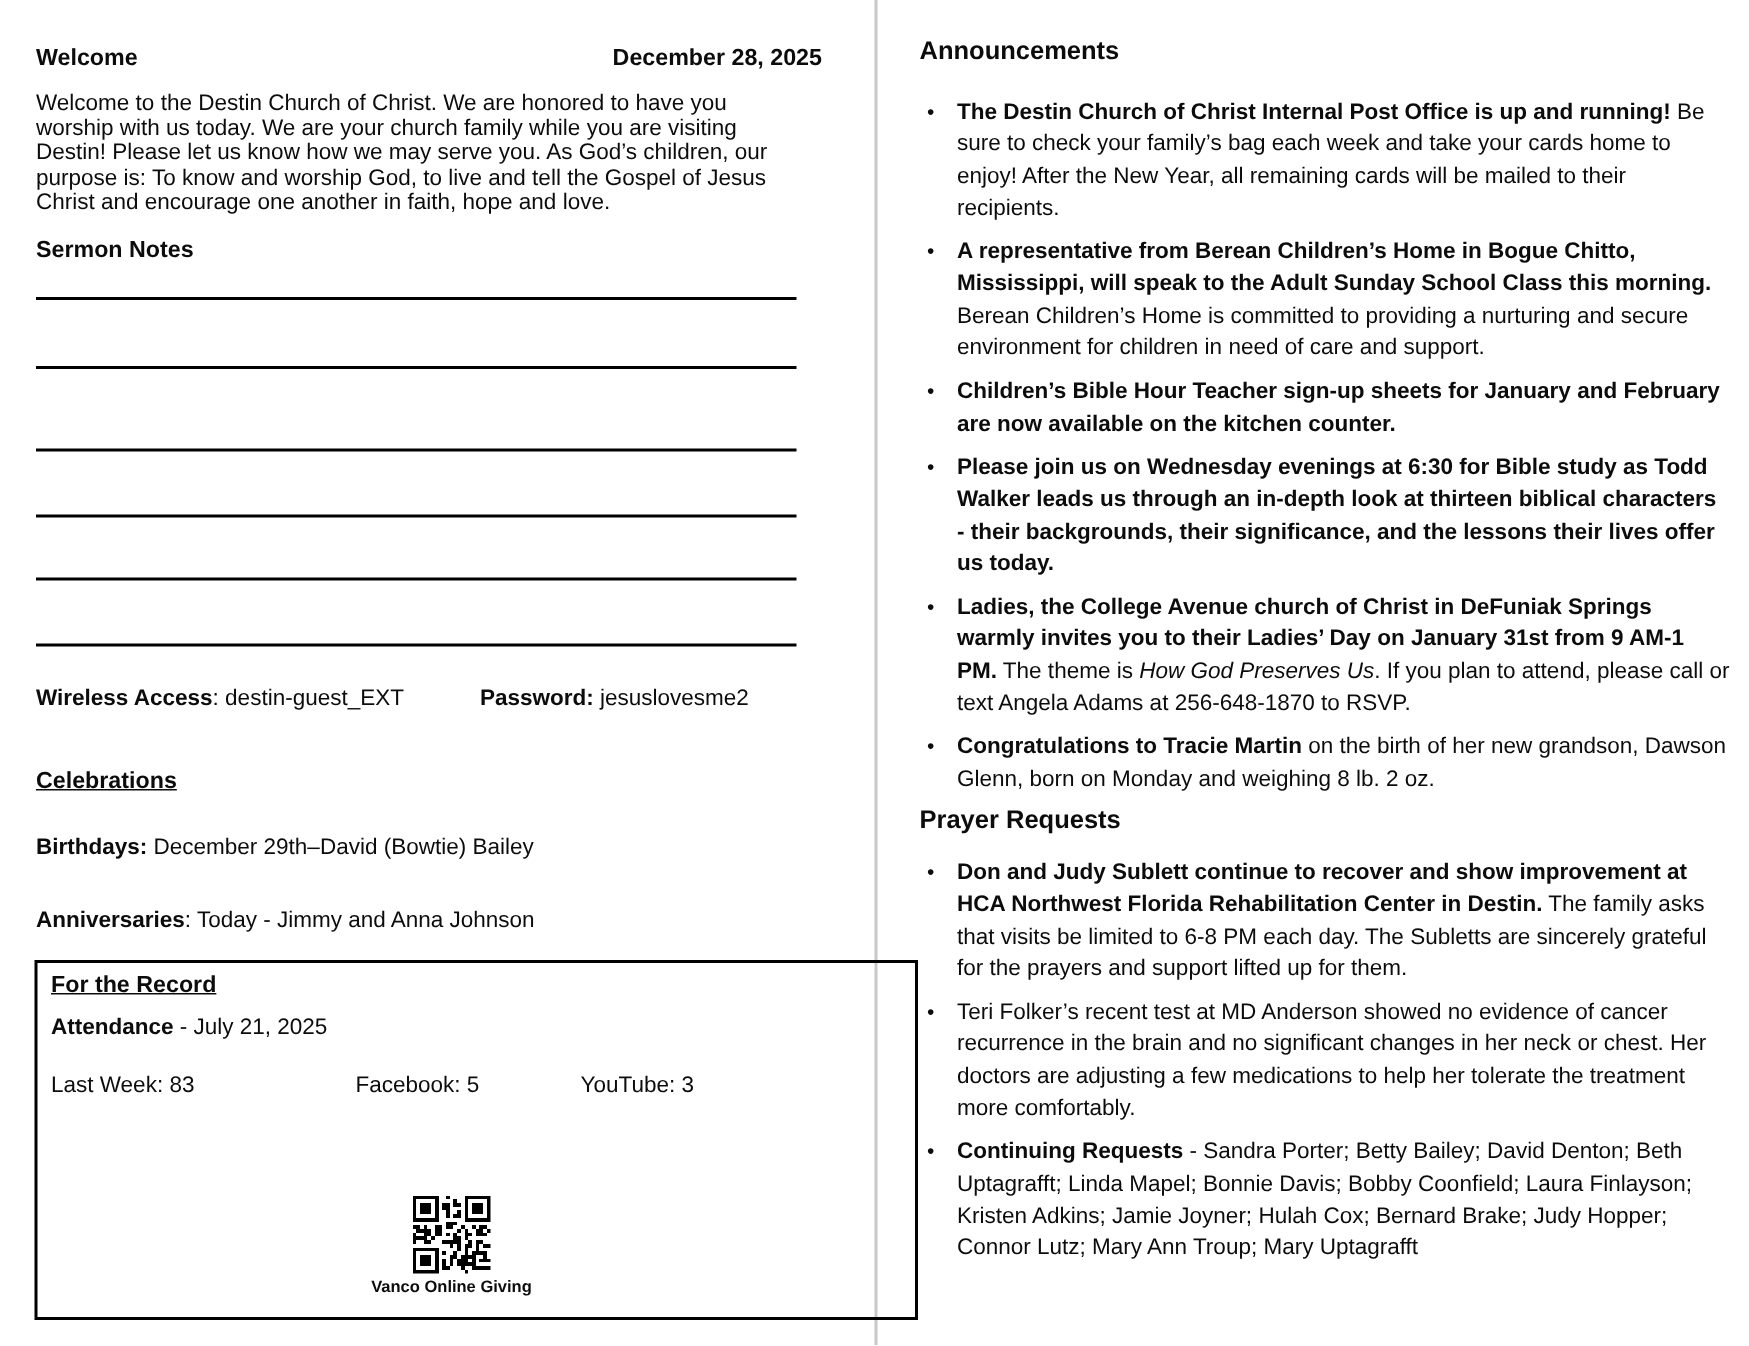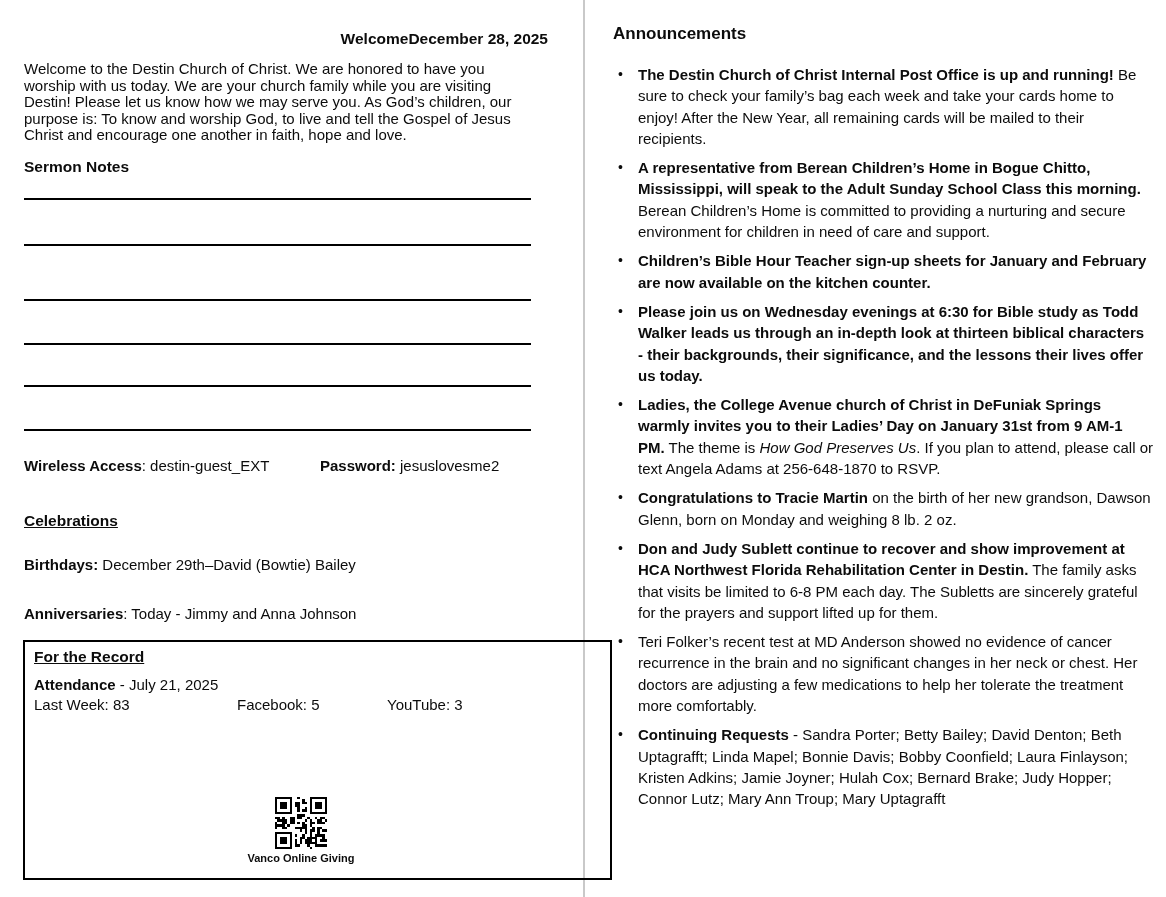--- a/index.html
+++ b/index.html
@@ -6,38 +6,38 @@
   .page{
     position:relative;width:1166px;height:897px;background:#ffffff;
     font-family:"Liberation Sans", sans-serif;color:#0c0c0c;overflow:hidden;
   }
   .bold{font-weight:700;}
   .underline{text-decoration:underline;}
   .divider{position:absolute;left:583px;top:0;width:2px;height:897px;background:#c9c9c9;}
 
   
   .left-col{position:absolute;left:24px;top:30px;width:524px;font-size:15px;}
-  .left-header{display:flex;justify-content:flex-end;align-items:baseline;font-size:15.5px;}
+  .left-header{display:flex;justify-content:space-between;align-items:baseline;font-size:15.5px;}
   .welcome-text{margin:13px 0 0 0;width:516px;line-height:16.6px;}
   .sermon-title{margin-top:14px;font-size:15.5px;}
   .note-line{width:507px;height:0;border-top:2px solid #000;}
   .nl1{margin-top:22px;} .nl2{margin-top:44px;} .nl3{margin-top:53px;}
   .nl4{margin-top:42px;} .nl5{margin-top:40px;} .nl6{margin-top:42px;}
   .wifi-row{position:relative;margin-top:26px;height:17px;}
   .wifi-pass{position:absolute;left:296px;top:0;}
   .celebrations-title{margin-top:38px;font-size:15.5px;}
   .birthdays{margin-top:26px;}
   .anniversaries{margin-top:32px;}
   .record-box{
     position:absolute;left:-1px;top:610px;width:589px;height:240px;
     border:2px solid #000;box-sizing:border-box;padding:6px 9px;
   }
   .record-title{font-size:15.5px;}
   .attendance-line{margin-top:10px;}
-  .stats-row{position:relative;margin-top:3px;height:17px;}
+  .stats-row{position:relative;margin-top:22px;height:17px;}
   .stat{position:absolute;top:0;white-space:nowrap;}
   .stat1{left:0;} .stat2{left:203px;} .stat3{left:353px;}
   .qr-wrap{position:absolute;left:220px;top:155px;width:112px;text-align:center;}
   .qr{display:block;width:52px;height:52px;margin:0 auto;shape-rendering:crispEdges;}
   .qr-caption{font-size:11px;margin-top:3px;white-space:nowrap;}
 
   
   .right-col{position:absolute;left:613px;top:25px;width:540px;font-size:15px;line-height:21.3px;}
   .section-title{font-size:17px;font-weight:700;line-height:17px;margin:0 0 22px 0;}
   .prayer-title{margin-top:1px;margin-bottom:16px;}
@@ -241,20 +241,21 @@
     </div>
     <div class="bullet">
       <span class="dot">•</span>
       <span class="btext"><span style="font-weight: 700;">Ladies, the College Avenue church of Christ in DeFuniak Springs warmly invites you to their Ladies’ Day on January 31st from 9 AM-1 PM.</span><span> The theme is </span><span style="font-style: italic;">How God Preserves Us</span><span>. If you plan to attend, please call or text Angela Adams at 256-648-1870 to RSVP.</span></span>
     </div>
     <div class="bullet">
       <span class="dot">•</span>
       <span class="btext"><span style="font-weight: 700;">Congratulations to Tracie Martin</span><span> on the birth of her new grandson, Dawson Glenn, born on Monday and weighing 8 lb. 2 oz.</span></span>
     </div>
 
+    <div class="section-title prayer-title">Prayer Requests</div>
 
     <div class="bullet">
       <span class="dot">•</span>
       <span class="btext"><span style="font-weight: 700;">Don and Judy Sublett continue to recover and show improvement at HCA Northwest Florida Rehabilitation Center in Destin.</span><span> The family asks that visits be limited to 6-8 PM each day. The Subletts are sincerely grateful for the prayers and support lifted up for them.</span></span>
     </div>
     <div class="bullet">
       <span class="dot">•</span>
       <span class="btext"><span style="font-weight: 400;">Teri Folker’s</span><span> recent test at MD Anderson showed no evidence of cancer recurrence in the brain and no significant changes in her neck or chest. Her doctors are adjusting a few medications to help her tolerate the treatment more comfortably.</span></span>
     </div>
     <div class="bullet">

